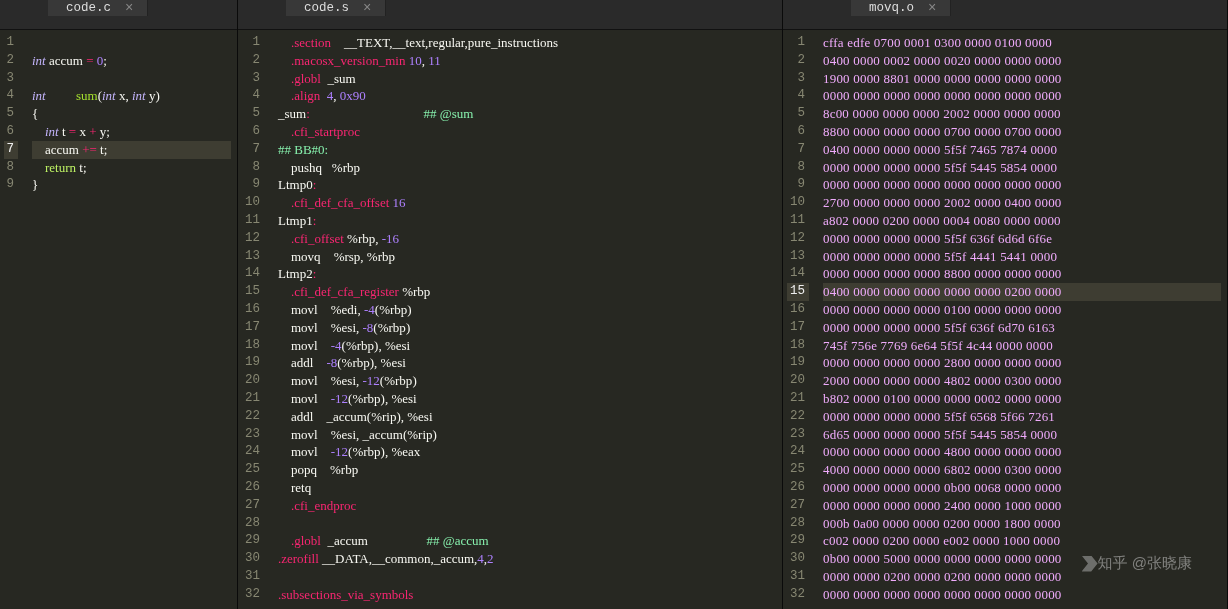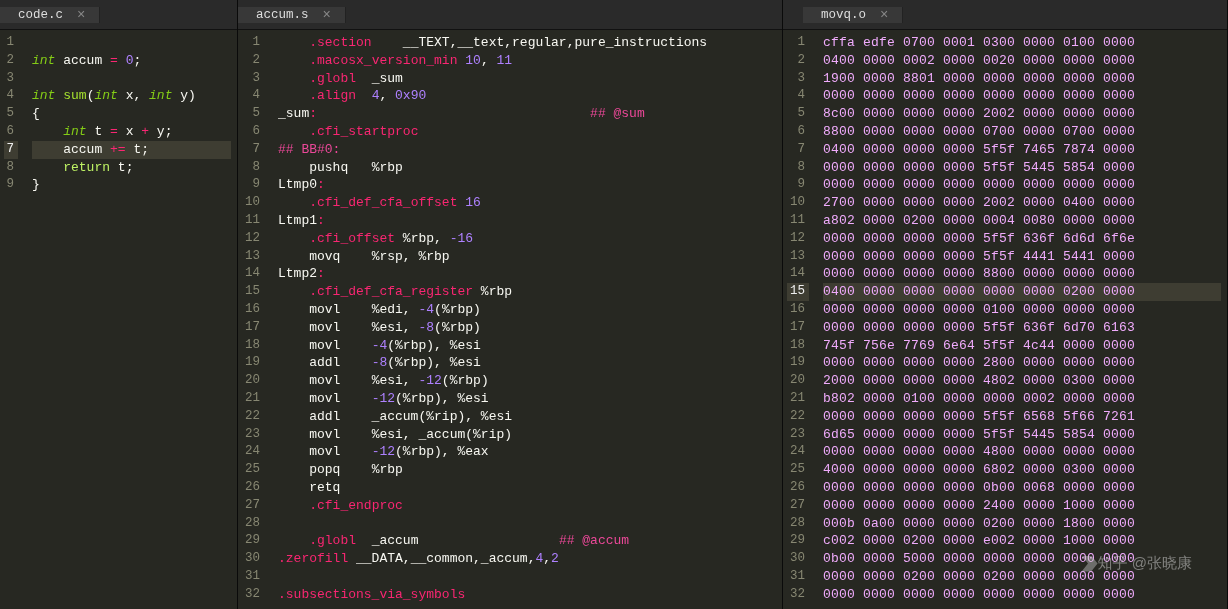--- a/index.html
+++ b/index.html
@@ -20,22 +20,23 @@
     border-right: 1px solid #0a0a0a;
   }
   .pane:last-child { border-right: none; }
   .pane-c { width: 238px; }
   .pane-s { width: 545px; }
   .pane-o { flex: 1; }
   .tab-bar {
     height: 30px;
     background: #2a2a2a;
     display: flex;
-    align-items: center;
+    align-items: flex-start;
     border-bottom: 1px solid #111;
+    padding-left: 48px;
   }
   .tab {
     display: flex;
     align-items: center;
     padding: 0 14px 0 18px;
     background: #383838;
     color: #ddd;
     border-right: 1px solid #222;
     gap: 14px;
     font-size: 12.5px;
@@ -66,30 +67,31 @@
   .gutter div { padding-right: 4px; }
   .gutter .hl { background: #3e3d32; color: #eee; }
   .code {
     flex: 1;
     padding: 4px 6px 5px 6px;
     line-height: 17.8px;
     white-space: pre;
     font-size: 13px;
     color: #f8f8f2;
     position: relative;
+    font-family: Liberation Serif, serif;
   }
   .code .line { min-height: 17.8px; }
   .code .hl-line { background: #3e3d32; }
-  .kw-type   { color: #84cc16; font-style: italic; }
+  .kw-type   { color: #c4b5fd; font-style: italic; }
   .kw-ctrl   { color: #bef264; }
   .kw-num    { color: #ae81ff; }
-  .kw-ident  { color: #a6e22e; }
+  .kw-ident  { color: #a6e22e; margin-left: 27px; }
   .kw-op     { color: #f92672; }
   .kw-reg    { color: #f8f8f2; }
-  .kw-cmt    { color: #ec4899; }
+  .kw-cmt    { color: #86efac; }
   .kw-label  { color: #f8f8f2; }
   .kw-colon  { color: #f92672; }
   .hex       { color: #f0abfc; letter-spacing: 0.2px; }
   .watermark {
     position: fixed;
     right: 36px;
     bottom: 36px;
     color: rgba(200,200,200,0.55);
     font-size: 15px;
     font-family: 'Microsoft YaHei','PingFang SC',sans-serif;
@@ -127,21 +129,21 @@
         <div>8</div>
         <div>9</div>
       </div>
     <div class="code" id="code-c"><div class="line"></div><div class="line"><span class="kw-type">int</span><span> accum </span><span class="kw-op">=</span><span> </span><span class="kw-num">0</span><span>;</span></div><div class="line"></div><div class="line"><span class="kw-type">int</span><span> </span><span class="kw-ident">sum</span><span>(</span><span class="kw-type">int</span><span> x, </span><span class="kw-type">int</span><span> y)</span></div><div class="line"><span>{</span></div><div class="line"><span>    </span><span class="kw-type">int</span><span> t </span><span class="kw-op">=</span><span> x </span><span class="kw-op">+</span><span> y;</span></div><div class="line hl-line"><span>    accum </span><span class="kw-op">+=</span><span> t;</span></div><div class="line"><span>    </span><span class="kw-ctrl">return</span><span> t;</span></div><div class="line"><span>}</span></div></div>
   </div>
 </div>
 
 <div class="pane pane-s">
   <div class="tab-bar">
     <div class="tab">
-      <span>accum.s</span>
+      <span>code.s</span>
       <span class="close">×</span>
     </div>
   </div>
   <div class="editor">
     <div class="gutter" id="gutter-s">
         <div>1</div>
         <div>2</div>
         <div>3</div>
         <div>4</div>
         <div>5</div>

